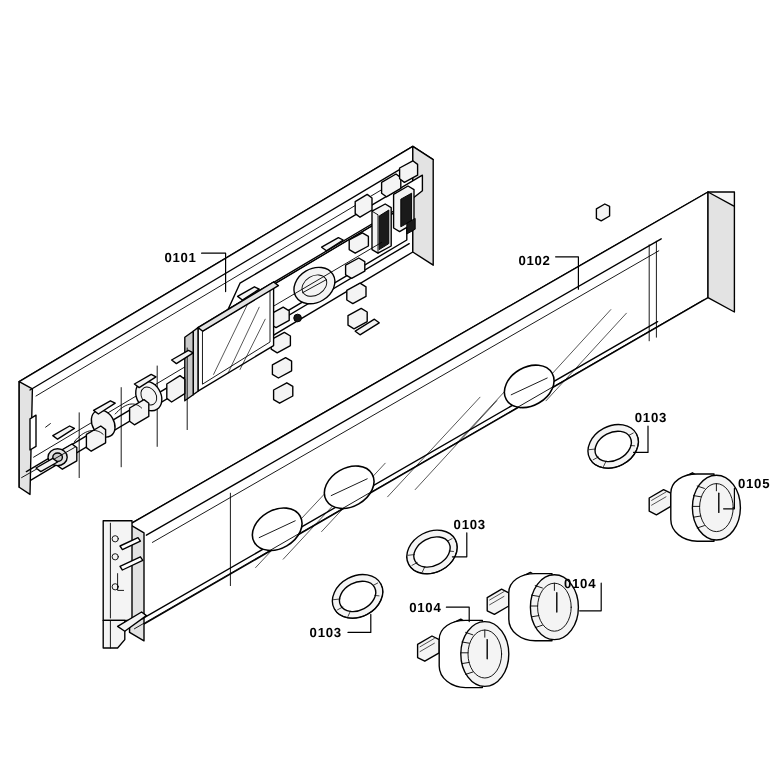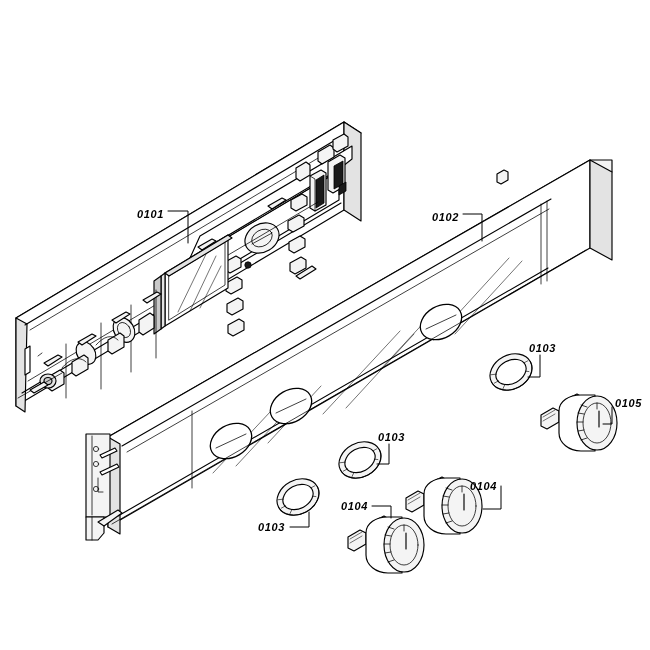--- a/index.html
+++ b/index.html
@@ -10,21 +10,20 @@
   }
   body {
     font-family: "Liberation Sans", sans-serif;
   }
   #diagram-root {
     position: relative;
     width: 650px;
     height: 650px;
     background: #fca5a5;
     overflow: hidden;
-    font-style: italic;
   }
   svg#parts-svg {
     display: block;
     width: 650px;
     height: 650px;
   }
   .ln {
     fill: none;
     stroke: #000000;
     stroke-width: 1.15;

